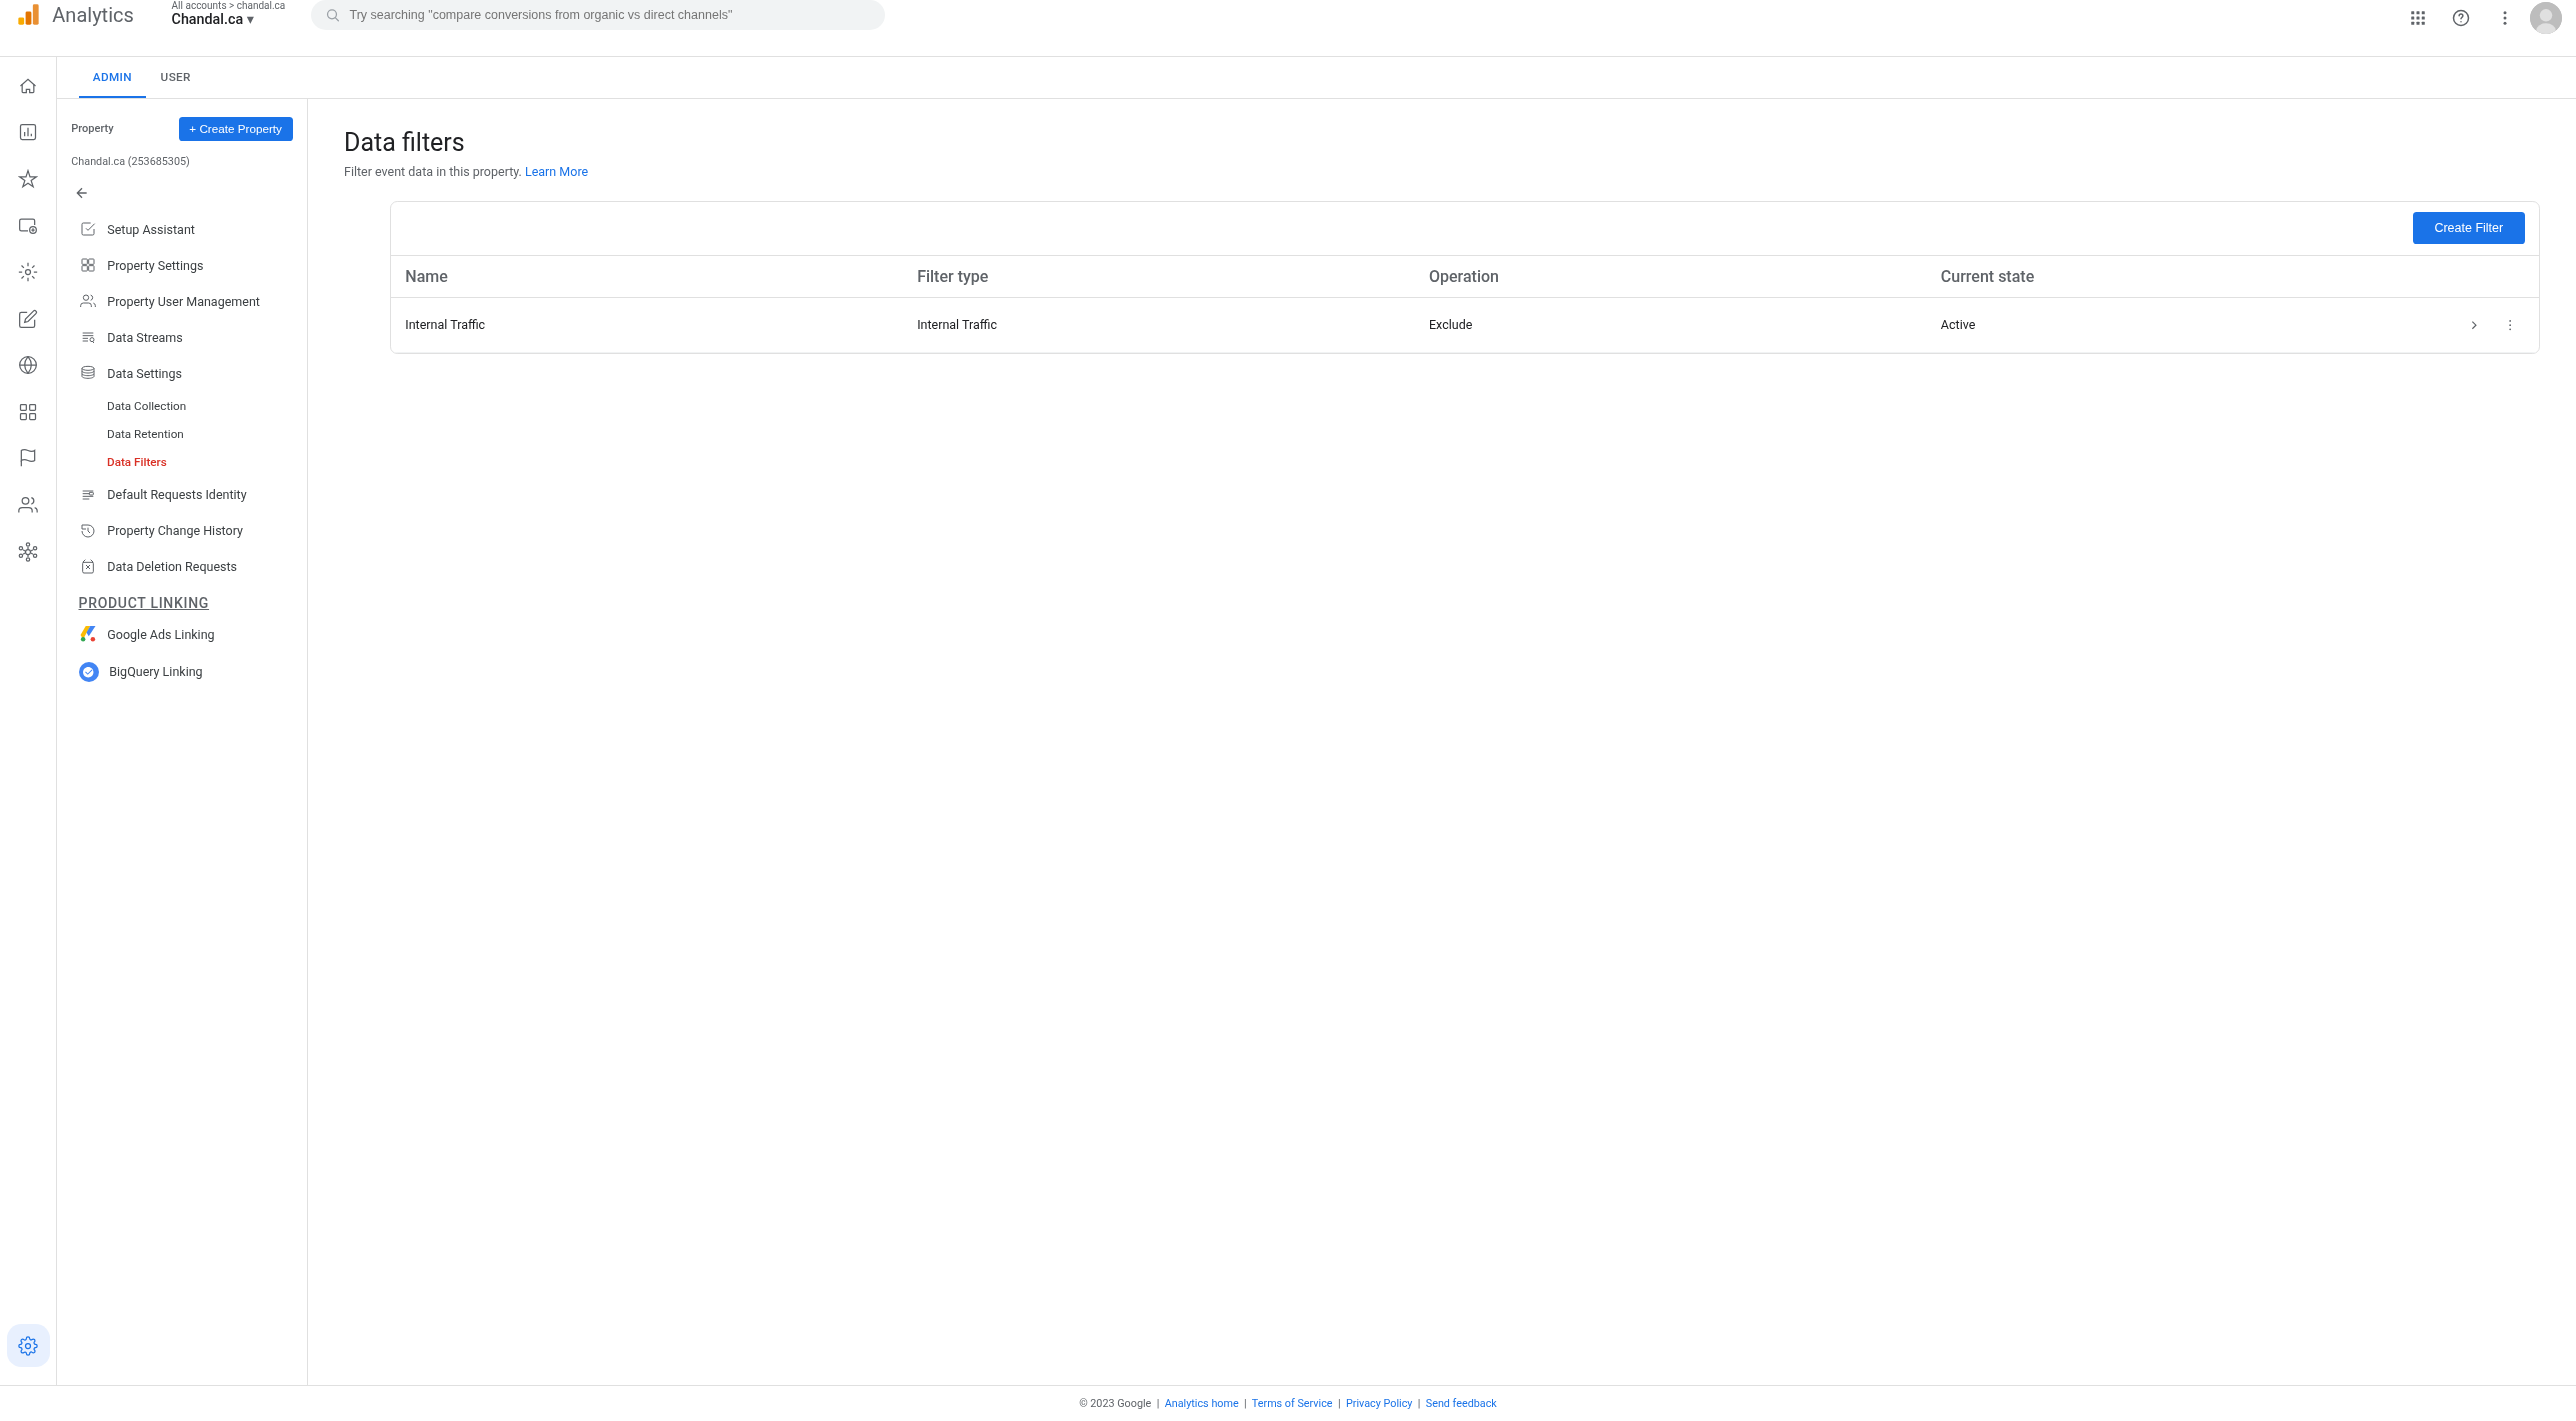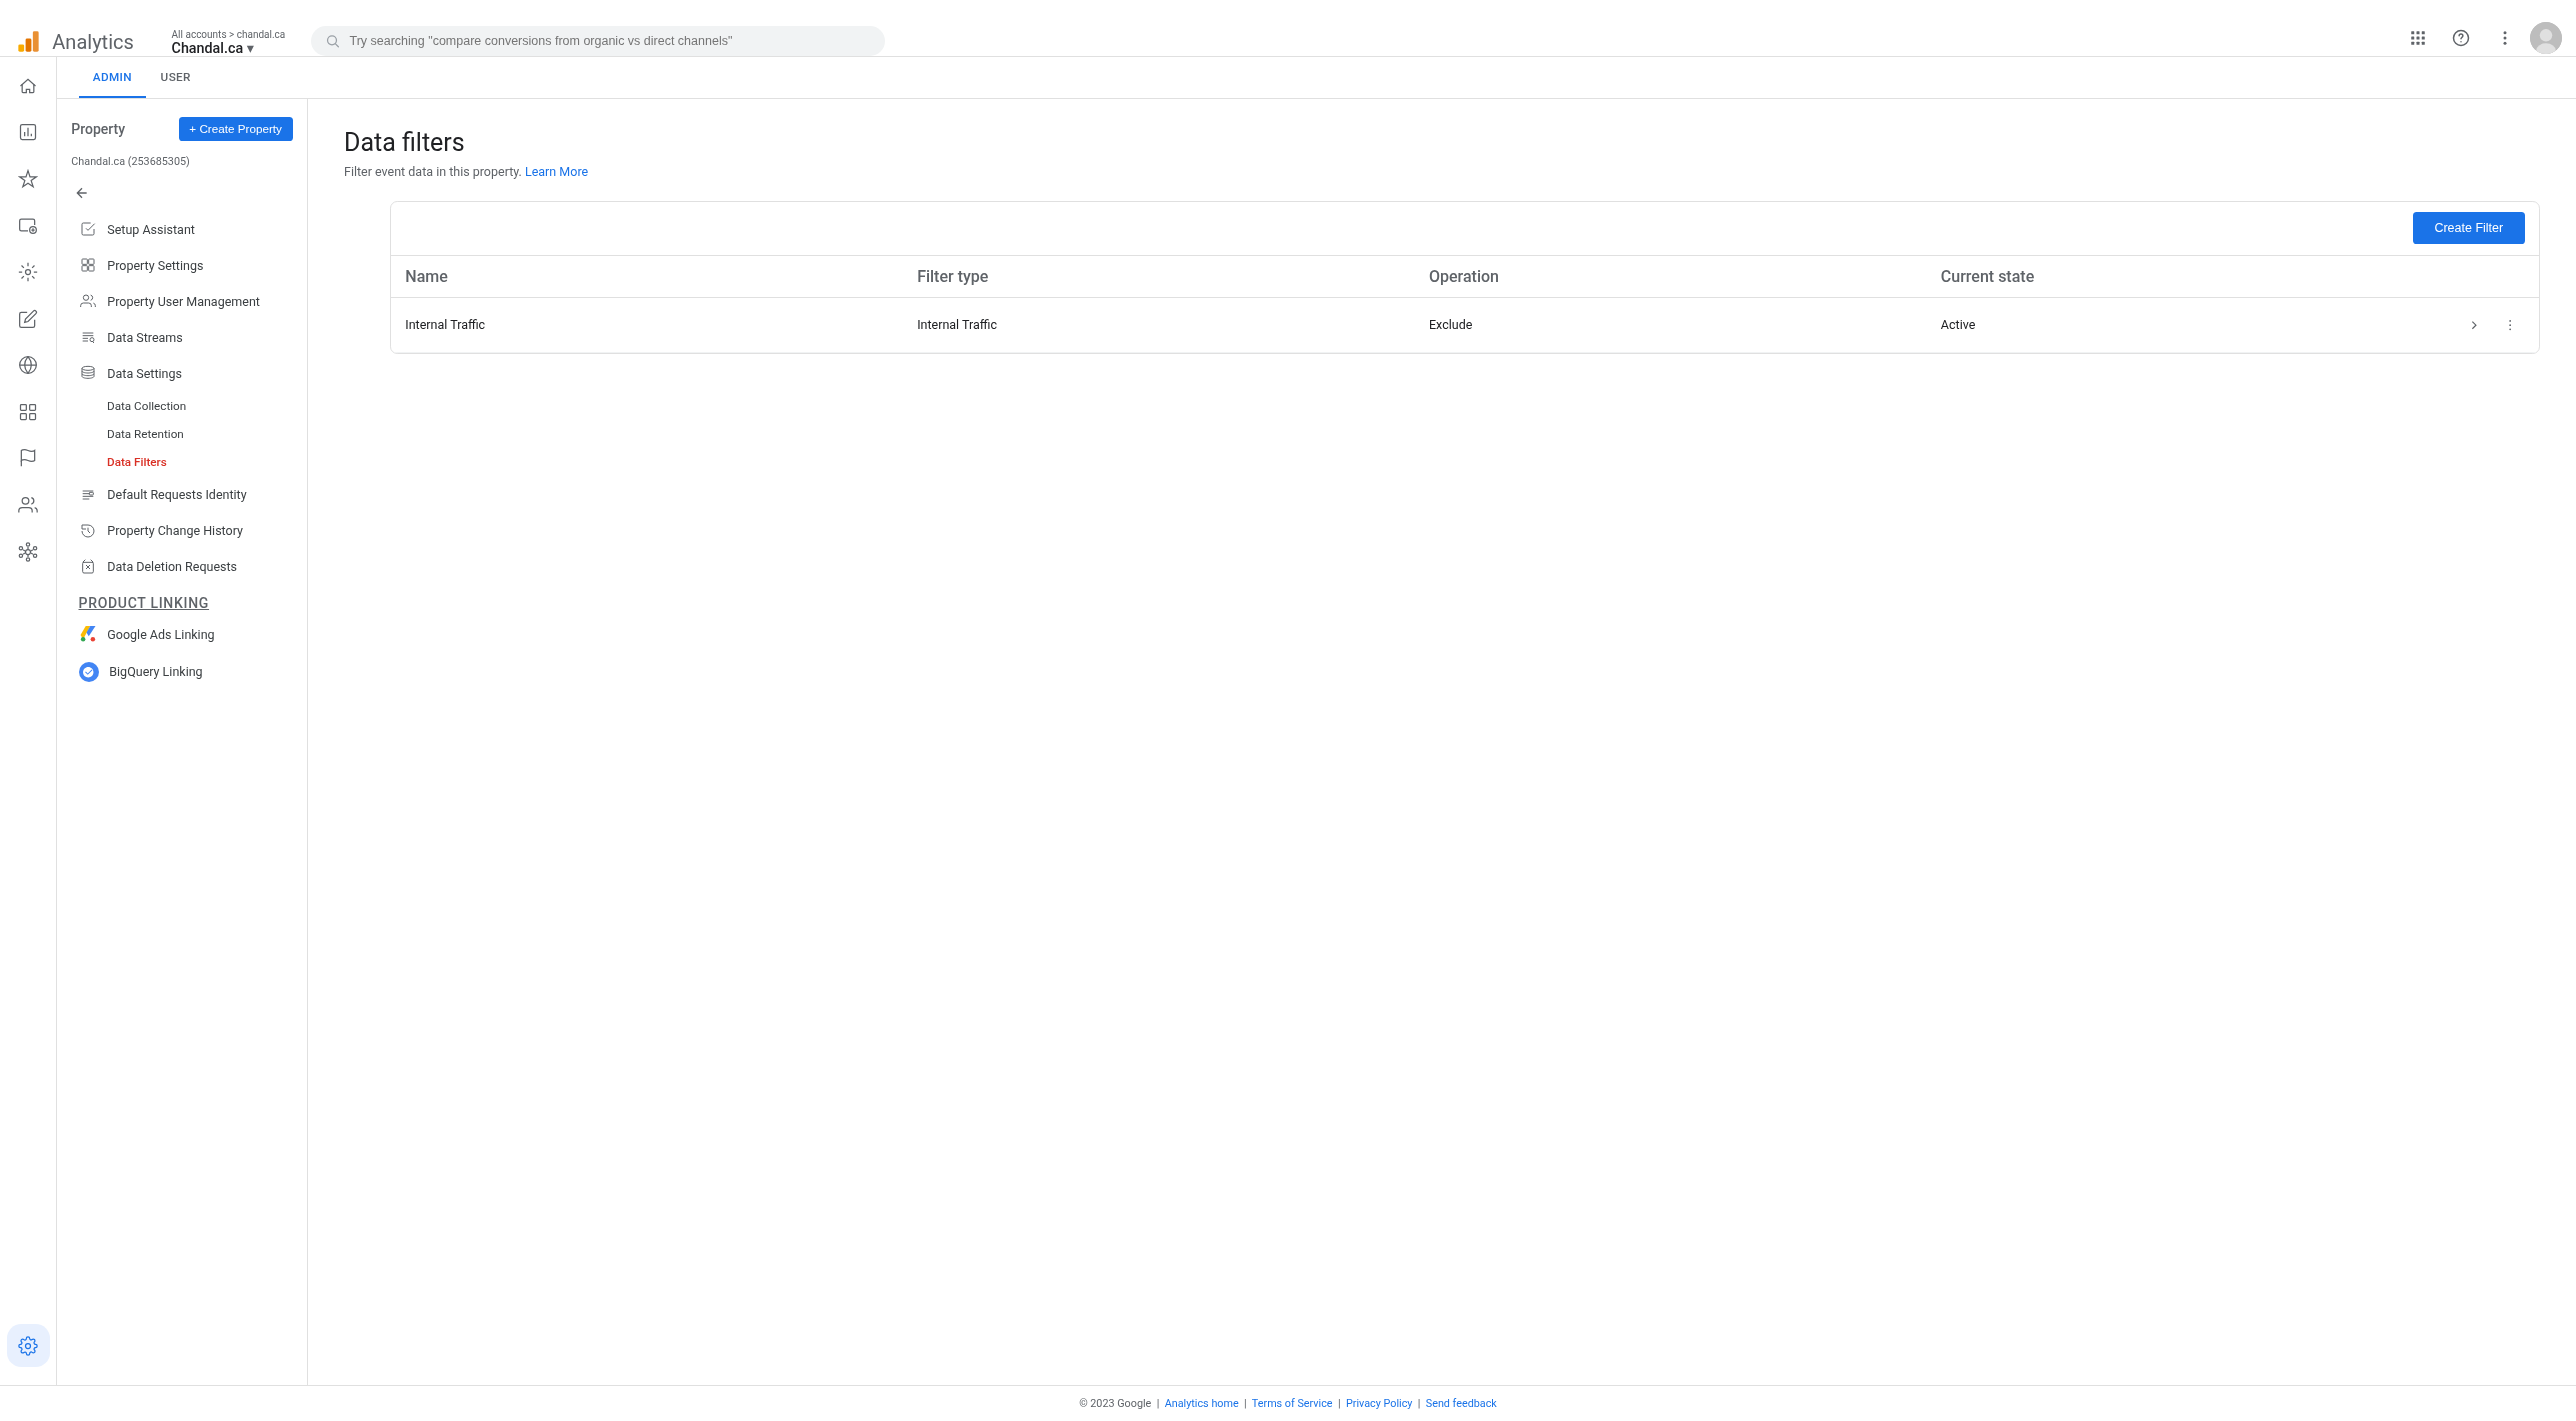--- a/index.html
+++ b/index.html
@@ -1,21 +1,21 @@
 <!DOCTYPE html>
 <html style="font-size:14.3px"><head>
   <meta charset="utf-8">
   <style>
     * { box-sizing: border-box; margin: 0; padding: 0; }
     body { font-family: 'Google Sans', Roboto, Arial, sans-serif; font-size: 12.5px; color: #202124; background: #fff; height: 100vh; overflow: hidden; display: flex; flex-direction: column; }
 
     
     .top-header {
       display: flex;
-      align-items: flex-end;
+      align-items: flex-start;
       height: 57px;
       padding: 0 14.3px;
       border-bottom: 0.9px solid #e0e0e0;
       gap: 14.3px;
       flex-shrink: 0;
     }
     .logo-area {
       display: flex;
       align-items: center;
       gap: 9px;
@@ -181,21 +181,21 @@
       flex-shrink: 0;
       padding: 14.3px 0;
     }
     .property-header {
       display: flex;
       align-items: center;
       justify-content: space-between;
       padding: 3.6px 14.3px 10.8px;
     }
     .property-label {
-      font-size: 14px;
+      font-size: 11px;
       color: #5f6368;
       font-weight: 500;
     }
     .create-property-btn {
       display: flex;
       align-items: center;
       gap: 3.6px;
       background: #1a73e8;
       color: white;
       border: none;

